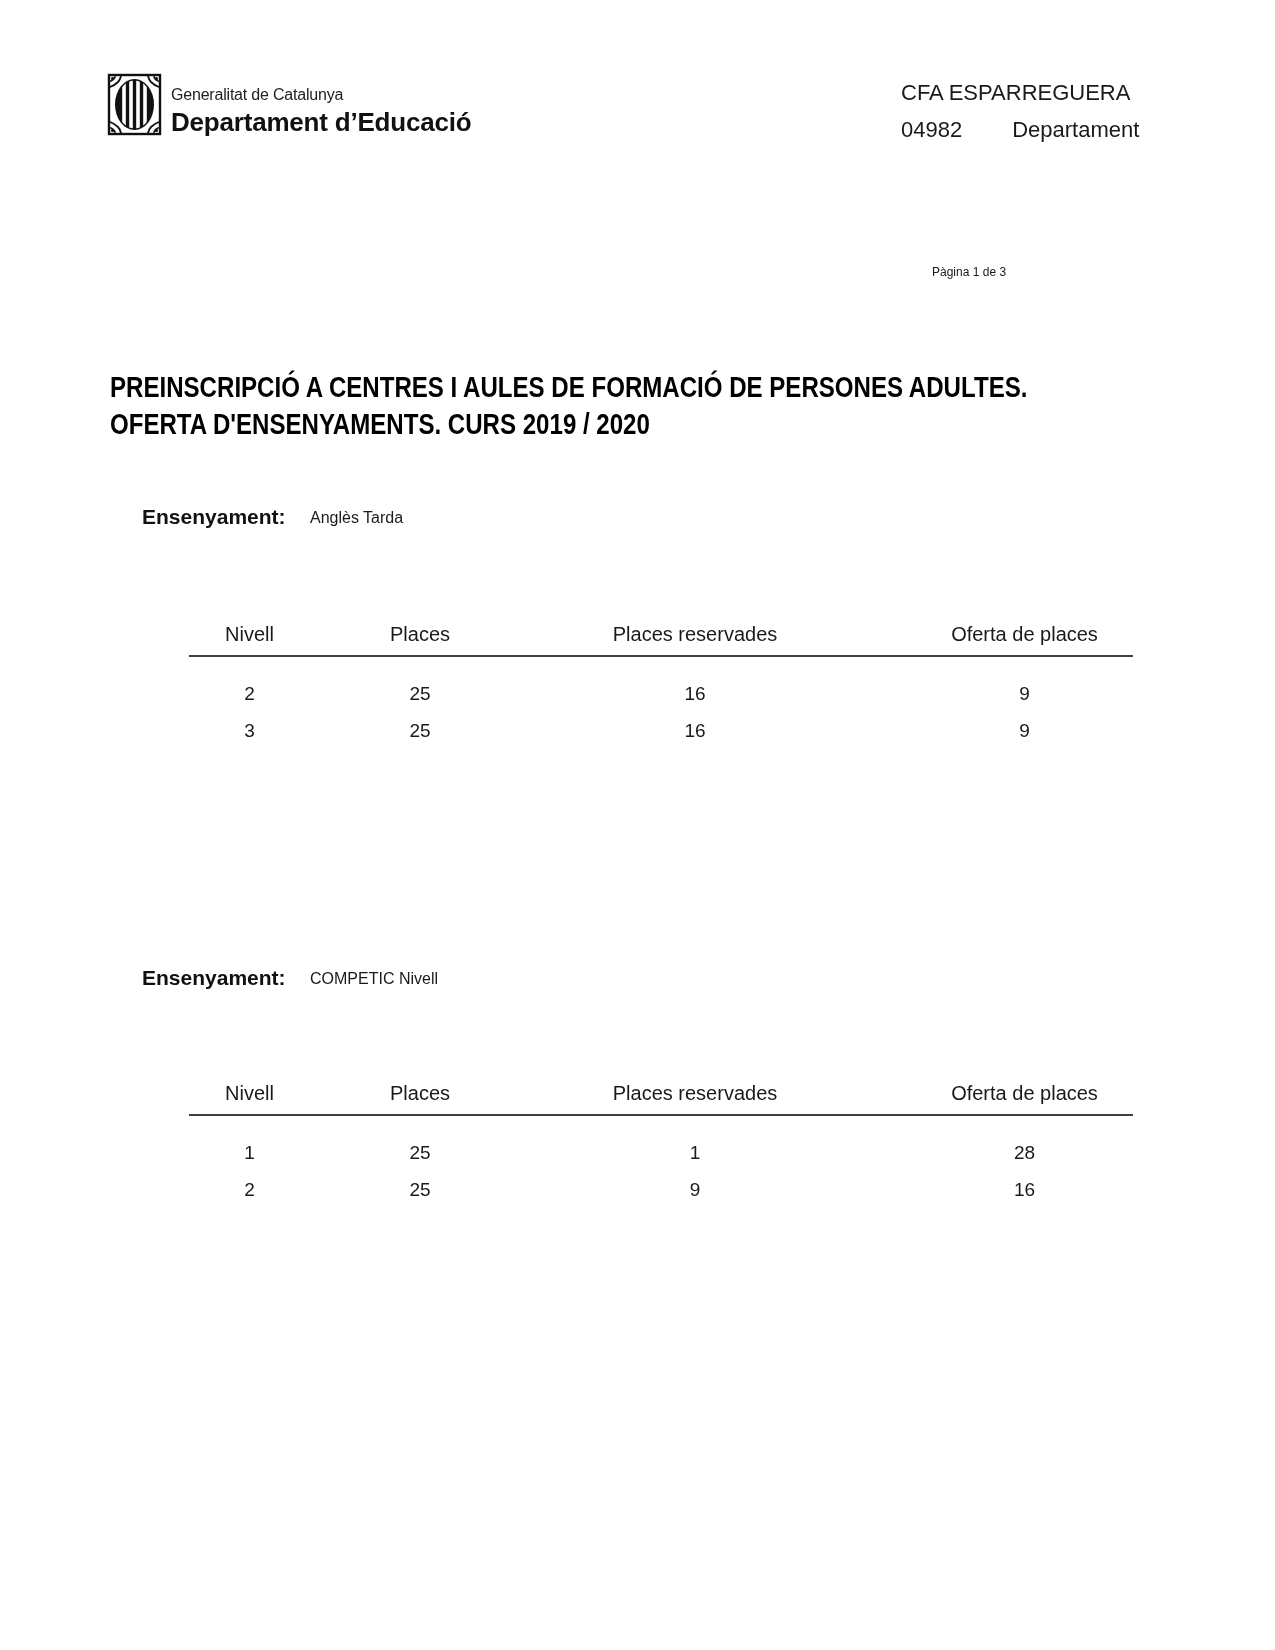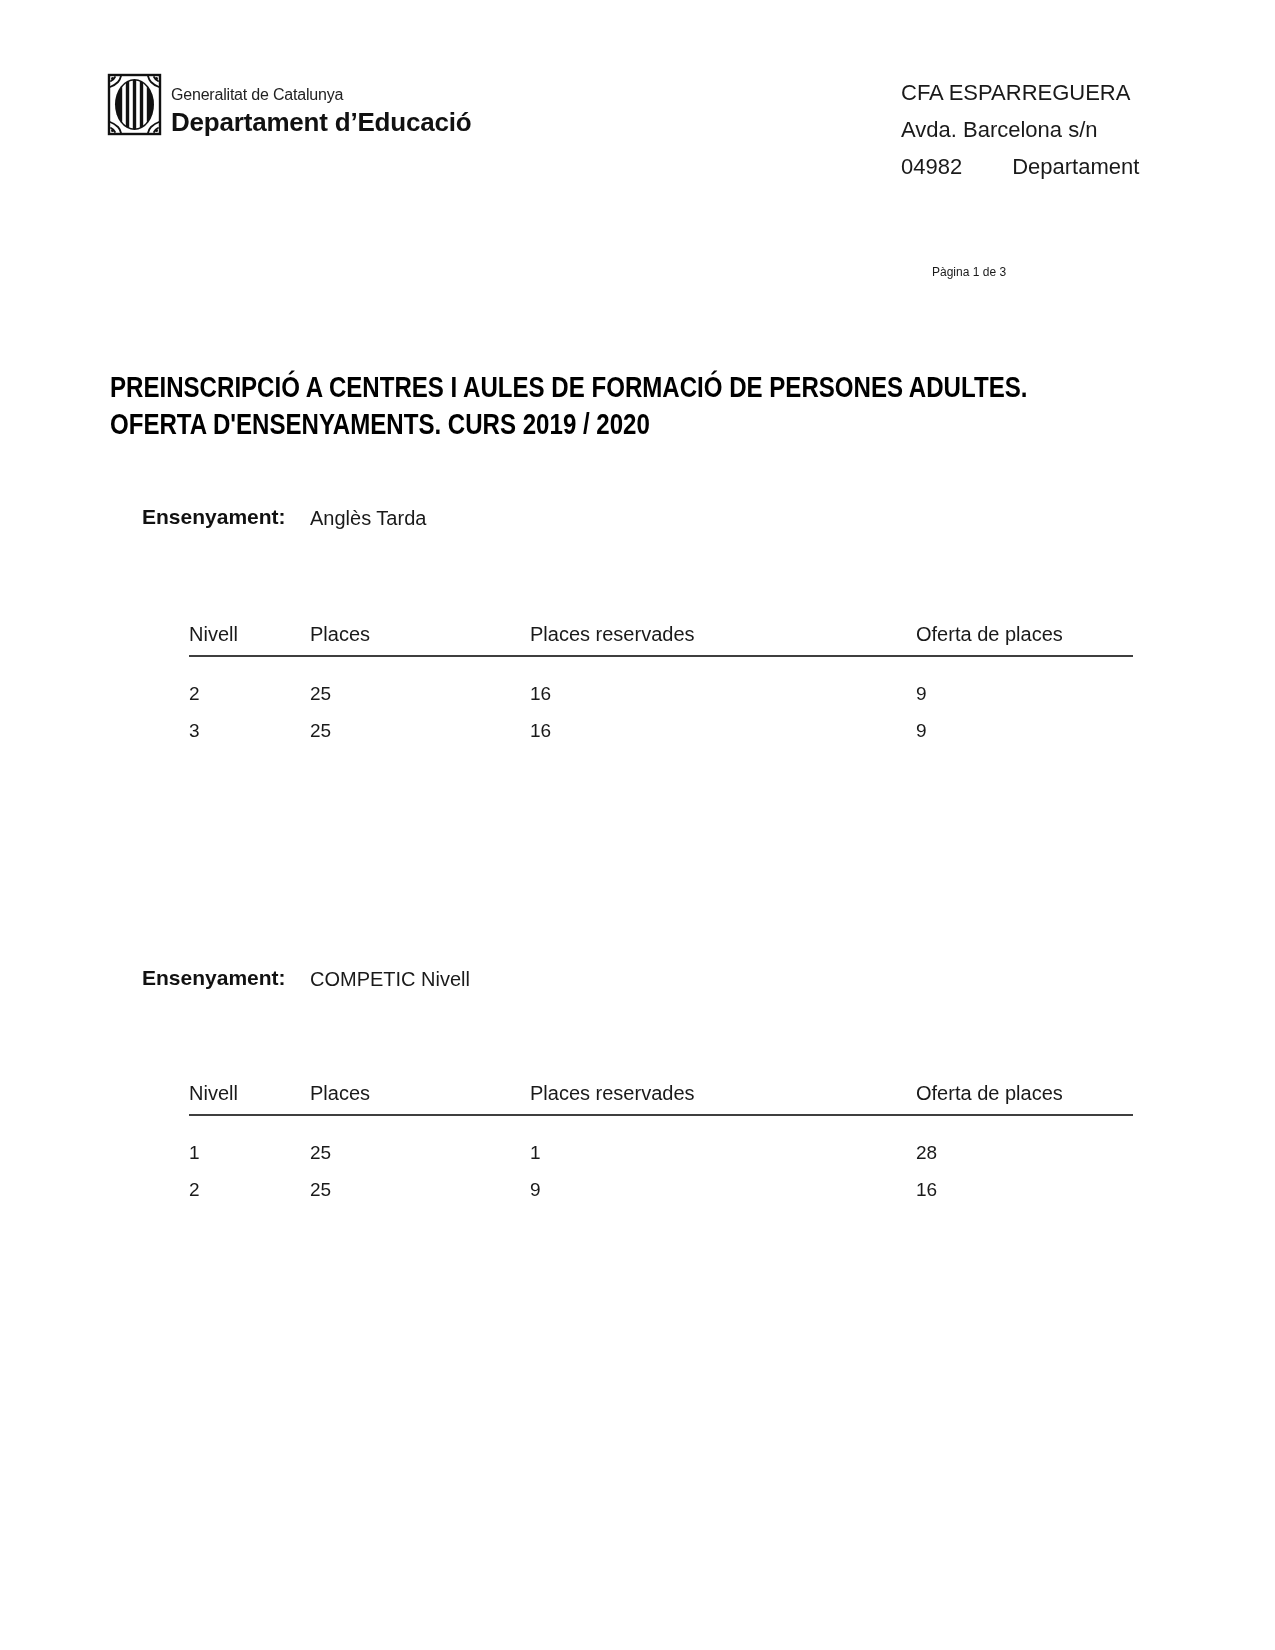--- a/index.html
+++ b/index.html
@@ -78,21 +78,21 @@
   }
   .ens-label {
     font-size: 21px;
     font-weight: 700;
     color: #111111;
   }
   .ens-value {
     position: absolute;
     left: 168px;
     top: 1px;
-    font-size: 20px;
+    font-size: 16px;
     color: #1a1a1a;
   }
   .ens-row-1 { top: 505px; }
   .ens-row-2 { top: 966px; }
 
   
   .offer-table {
     left: 189px;
     width: 944px;
   }
@@ -114,21 +114,21 @@
   .t-body {
     padding-top: 18px;
     font-size: 19px;
     color: #1a1a1a;
   }
   .t-row {
     display: flex;
     align-items: center;
     height: 37px;
   }
-  .c  { text-align: left; box-sizing: border-box; }
+  .c  { text-align: center; box-sizing: border-box; }
   .c1 { width: 121px; }
   .c2 { width: 220px; }
   .c3 { width: 330px; }
   .c4 { width: 273px; padding-left: 56px; }
 </style>
 </head>
 <body>
 
 <div class="page">
 
@@ -156,21 +156,20 @@
     </svg>
   </div>
 
   <div class="abs brand">
     <div class="brand-line1">Generalitat de Catalunya</div>
     <div class="brand-line2">Departament d’Educació</div>
   </div>
 
   <div class="abs center-info">
     <div>CFA ESPARREGUERA</div>
-    <div>Avda. Barcelona s/n</div>
     <div>
       <span class="postal">04982</span>
       <span>Departament</span>
     </div>
   </div>
 
   <div class="abs page-indicator">Pàgina 1 de 3</div>
 
   <div class="abs doc-title">
     <div>PREINSCRIPCIÓ A CENTRES I AULES DE FORMACIÓ DE PERSONES ADULTES.</div>

